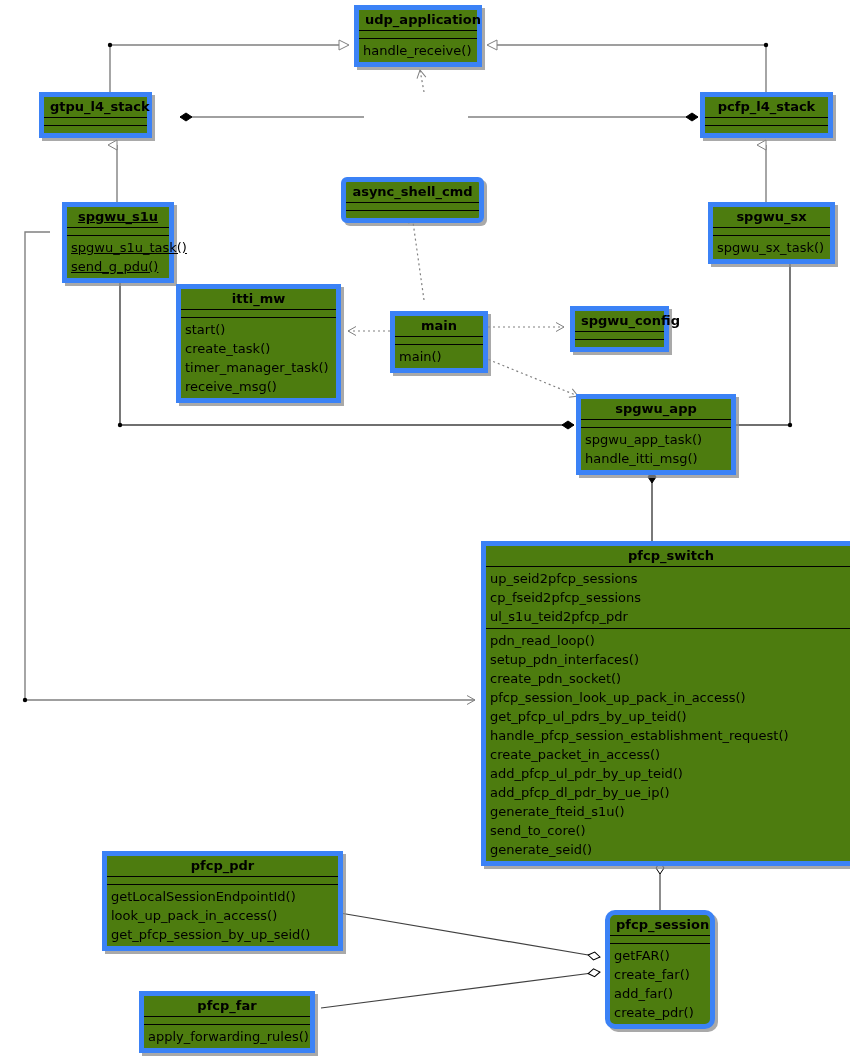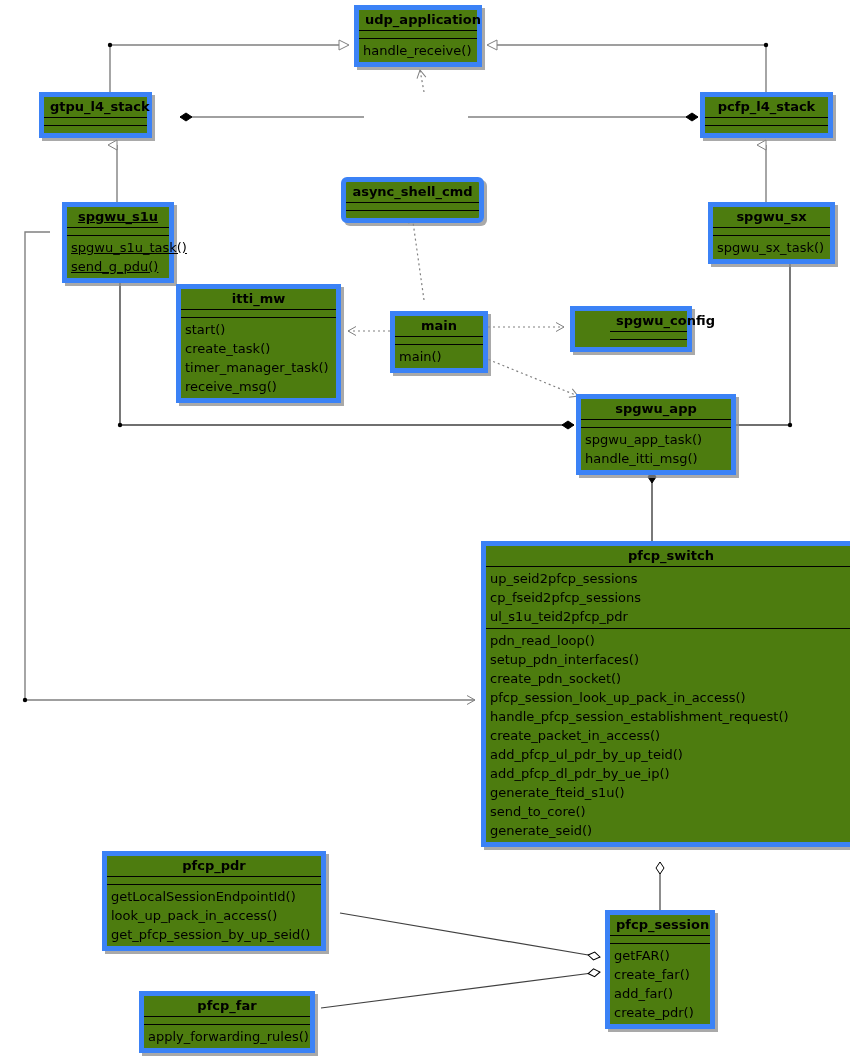--- a/index.html
+++ b/index.html
@@ -241,21 +241,21 @@
   <div class="uml-class" style="left:390px; top:300px; width:98px;margin-top:11px;">
     <div class="uml-name">main</div>
     <div class="uml-sep"></div>
     <div class="uml-compartment empty"></div>
     <div class="uml-sep"></div>
     <div class="uml-compartment">
       <div class="uml-member">main()</div>
     </div>
   </div>
 
-  <div class="uml-class" style="left:570px; top:306px; width:122px;padding-left:35px;">
+  <div class="uml-class" style="left:570px; top:306px; width:99px;">
     <div class="uml-name">spgwu_config</div>
     <div class="uml-sep"></div>
     <div class="uml-compartment empty"></div>
     <div class="uml-sep"></div>
     <div class="uml-compartment empty"></div>
   </div>
 
   <div class="uml-class" style="left:576px; top:394px; width:160px;">
     <div class="uml-name">spgwu_app</div>
     <div class="uml-sep"></div>
@@ -274,43 +274,44 @@
       <div class="uml-member">up_seid2pfcp_sessions</div>
       <div class="uml-member">cp_fseid2pfcp_sessions</div>
       <div class="uml-member">ul_s1u_teid2pfcp_pdr</div>
     </div>
     <div class="uml-sep"></div>
     <div class="uml-compartment">
       <div class="uml-member">pdn_read_loop()</div>
       <div class="uml-member">setup_pdn_interfaces()</div>
       <div class="uml-member">create_pdn_socket()</div>
       <div class="uml-member">pfcp_session_look_up_pack_in_access()</div>
+      <div class="uml-member">get_pfcp_ul_pdrs_by_up_teid()</div>
       <div class="uml-member">handle_pfcp_session_establishment_request()</div>
       <div class="uml-member">create_packet_in_access()</div>
       <div class="uml-member">add_pfcp_ul_pdr_by_up_teid()</div>
       <div class="uml-member">add_pfcp_dl_pdr_by_ue_ip()</div>
       <div class="uml-member">generate_fteid_s1u()</div>
       <div class="uml-member">send_to_core()</div>
       <div class="uml-member">generate_seid()</div>
     </div>
   </div>
 
-  <div class="uml-class" style="left:102px; top:851px; width:224px;">
+  <div class="uml-class" style="left:102px; top:851px; width:241px;">
     <div class="uml-name">pfcp_pdr</div>
     <div class="uml-sep"></div>
     <div class="uml-compartment empty"></div>
     <div class="uml-sep"></div>
     <div class="uml-compartment">
       <div class="uml-member">getLocalSessionEndpointId()</div>
       <div class="uml-member">look_up_pack_in_access()</div>
       <div class="uml-member">get_pfcp_session_by_up_seid()</div>
     </div>
   </div>
 
-  <div class="uml-class" style="left:605px; top:910px; width:110px;">
+  <div class="uml-class" style="left:605px; top:910px; width:110px;border-radius:10px;">
     <div class="uml-name">pfcp_session</div>
     <div class="uml-sep"></div>
     <div class="uml-compartment empty"></div>
     <div class="uml-sep"></div>
     <div class="uml-compartment">
       <div class="uml-member">getFAR()</div>
       <div class="uml-member">create_far()</div>
       <div class="uml-member">add_far()</div>
       <div class="uml-member">create_pdr()</div>
     </div>

